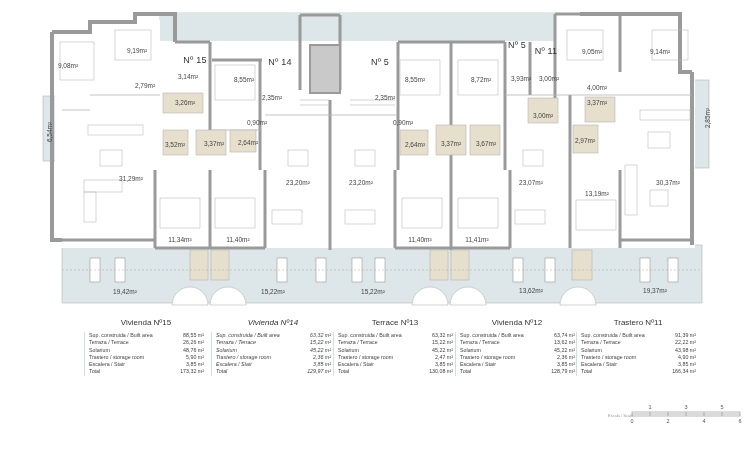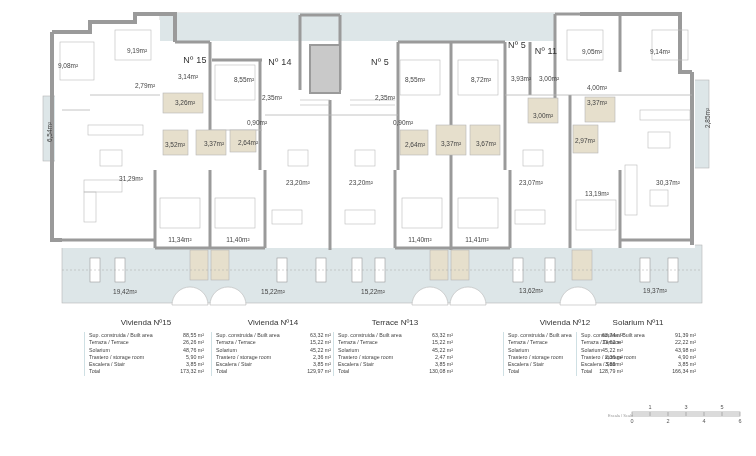--- a/index.html
+++ b/index.html
@@ -252,21 +252,21 @@
           <span>Escalera / Stair</span>
           <span class="v">3,85 m²</span>
         </div>
       <div class="row">
           <span>Total</span>
           <span class="v">173,32 m²</span>
         </div>
     </div>
   </div>
 
-  <div class="unit-table" style="left:211px;">
+  <div class="unit-table" style="left:211px;font-style:italic;">
     <div class="title">Vivienda Nº14</div>
     <div class="rows">
       <div class="row">
           <span>Sup. construida / Built area</span>
           <span class="v">63,32 m²</span>
         </div>
       <div class="row">
           <span>Terraza / Terrace</span>
           <span class="v">15,22 m²</span>
         </div>
@@ -312,21 +312,21 @@
           <span>Escalera / Stair</span>
           <span class="v">3,85 m²</span>
         </div>
       <div class="row">
           <span>Total</span>
           <span class="v">130,08 m²</span>
         </div>
     </div>
   </div>
 
-  <div class="unit-table" style="left:455px;margin-left:48px;">
+  <div class="unit-table" style="left:455px;">
     <div class="title">Vivienda Nº12</div>
     <div class="rows">
       <div class="row">
           <span>Sup. construida / Built area</span>
           <span class="v">63,74 m²</span>
         </div>
       <div class="row">
           <span>Terraza / Terrace</span>
           <span class="v">13,62 m²</span>
         </div>
@@ -343,21 +343,21 @@
           <span class="v">3,85 m²</span>
         </div>
       <div class="row">
           <span>Total</span>
           <span class="v">128,79 m²</span>
         </div>
     </div>
   </div>
 
   <div class="unit-table" style="left:576px;">
-    <div class="title">Solarium Nº11</div>
+    <div class="title">Trastero Nº11</div>
     <div class="rows">
       <div class="row">
           <span>Sup. construida / Built area</span>
           <span class="v">91,39 m²</span>
         </div>
       <div class="row">
           <span>Terraza / Terrace</span>
           <span class="v">22,22 m²</span>
         </div>
       <div class="row">

